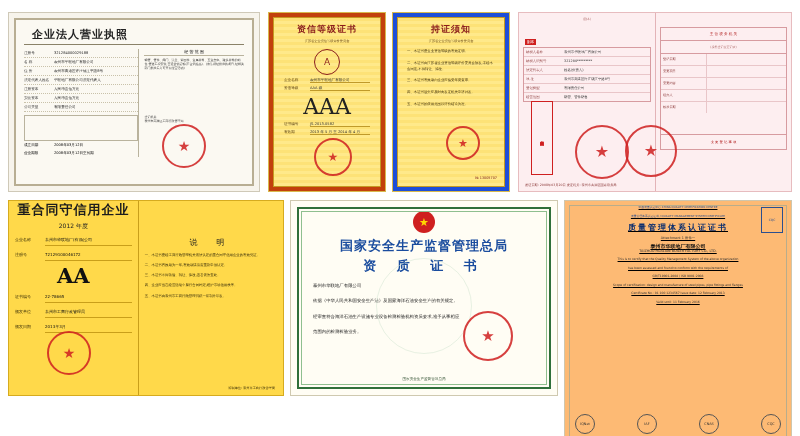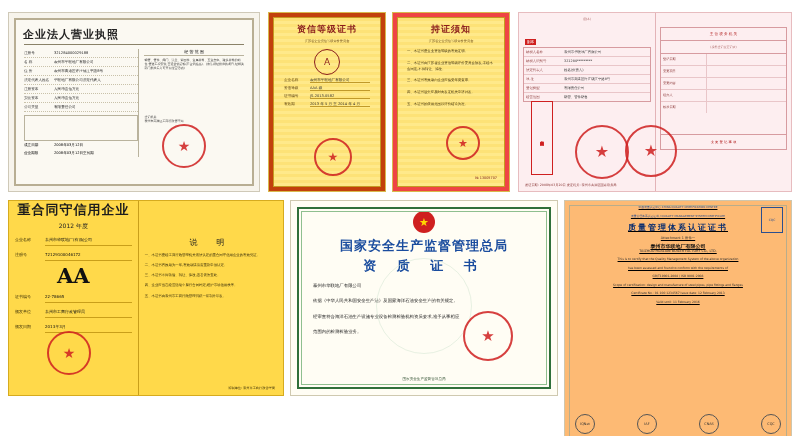--- a/index.html
+++ b/index.html
@@ -24,21 +24,21 @@
   .star {
     color: #cf2020;
     line-height: 1;
   }
 
   
   #lic1 { left: 8px; top: 12px; width: 252px; height: 180px;
           background: #f7f4ec; border: 1px solid #cfc9b8; }
   #lic1 .inner { position:absolute; left:5px; top:5px; right:5px; bottom:5px;
           border: 2px double #b8ae93; background:#fbf9f2; }
-  #lic1 .title { font-size: 11px; letter-spacing: 1px; color:#222; margin: 7px 0 2px 7px;
+  #lic1 .title { font-size: 11px; letter-spacing: 1px; color:#222; margin: 7px 0 2px 16px;
           font-family:"DejaVu Sans","Liberation Sans",sans-serif; font-weight:bold;}
   #lic1 .rule { height:1px; background:#8a8268; margin: 1px 8px 4px 8px; }
   #lic1 .body { display:flex; padding: 0 8px; }
   #lic1 .left { width: 52%; }
   #lic1 .right { width: 48%; border-left:1px solid #b9b39d; padding-left:5px; }
   #lic1 .row { display:flex; font-size:3.6px; line-height:8px; border-bottom:1px dotted #c9c2aa;}
   #lic1 .row .k { width:30px; color:#333; }
   #lic1 .row .v { flex:1; color:#222; }
   #lic1 .rh { font-size:4px; text-align:center; border-bottom:1px solid #b9b39d; padding-bottom:1px; margin-bottom:2px;}
   #lic1 .scopebox { font-size:3px; line-height:1.35; color:#333; height:56px; overflow:hidden;}
@@ -56,21 +56,21 @@
   #c2 .logo { width:26px; height:26px; border-radius:50%; border:1px solid #8a1d1d; margin:6px auto 2px;
         display:flex; align-items:center; justify-content:center; color:#8a1d1d; font-size:9px;}
   #c2 .krow { font-size:3.6px; margin: 3px 10px; display:flex; }
   #c2 .krow .k { width: 26px; color:#5d4313;}
   #c2 .krow .v { flex:1; border-bottom:1px solid #c09a2a; color:#333;}
   #c2 .bigA { font-size:22px; text-align:center; color:#222; font-family:"DejaVu Serif","Liberation Serif",serif;}
   #c2 .seal { left: 40px; bottom: 10px; width: 38px; height: 38px; font-size: 12px; }
 
   
   #c3 { left: 392px; top: 12px; width: 118px; height: 180px;
-        background: #ef4444; border:1px solid #d8b94e; }
+        background: #1d4ed8; border:1px solid #d8b94e; }
   #c3 .pad { position:absolute; inset:4px; border:1px solid #c59a22; background:
         repeating-linear-gradient(0deg, #ffe98a, #ffe98a 3px, #fde277 3px, #fde277 6px); }
   #c3 .hd { font-size: 9px; font-weight:bold; color:#8a1d1d; text-align:center; margin-top:5px; letter-spacing:1px;}
   #c3 .sub { font-size: 3.2px; text-align:center; color:#6b4a14; margin-top:3px;}
   #c3 .para { font-size:3.4px; line-height:1.7; color:#3a2c0c; margin: 6px 9px; }
   #c3 .seal { right: 24px; bottom: 26px; width: 34px; height: 34px; font-size: 11px;}
   #c3 .no { position:absolute; right:7px; bottom:6px; font-size:3.4px; color:#7a1a1a;}
 
   
   #c4 { left: 518px; top: 12px; width: 274px; height: 180px;
@@ -214,20 +214,21 @@
     <div class="sub">江苏省企业资信等级评价委员会</div>
     <div class="logo">A</div>
     <div class="krow">
       <div class="k">企业名称</div>
       <div class="v">泰州市华联地厂有限公司</div>
     </div>
     <div class="krow">
       <div class="k">资信等级</div>
       <div class="v">AAA 级</div>
     </div>
+    <div class="bigA">AAA</div>
     <div class="krow">
       <div class="k">证书编号</div>
       <div class="v">JS-2013-0582</div>
     </div>
     <div class="krow">
       <div class="k">有效期</div>
       <div class="v">2013 年 5 月 至 2014 年 4 月</div>
     </div>
     <div class="stampdisc seal">
       <span class="star">★</span>

